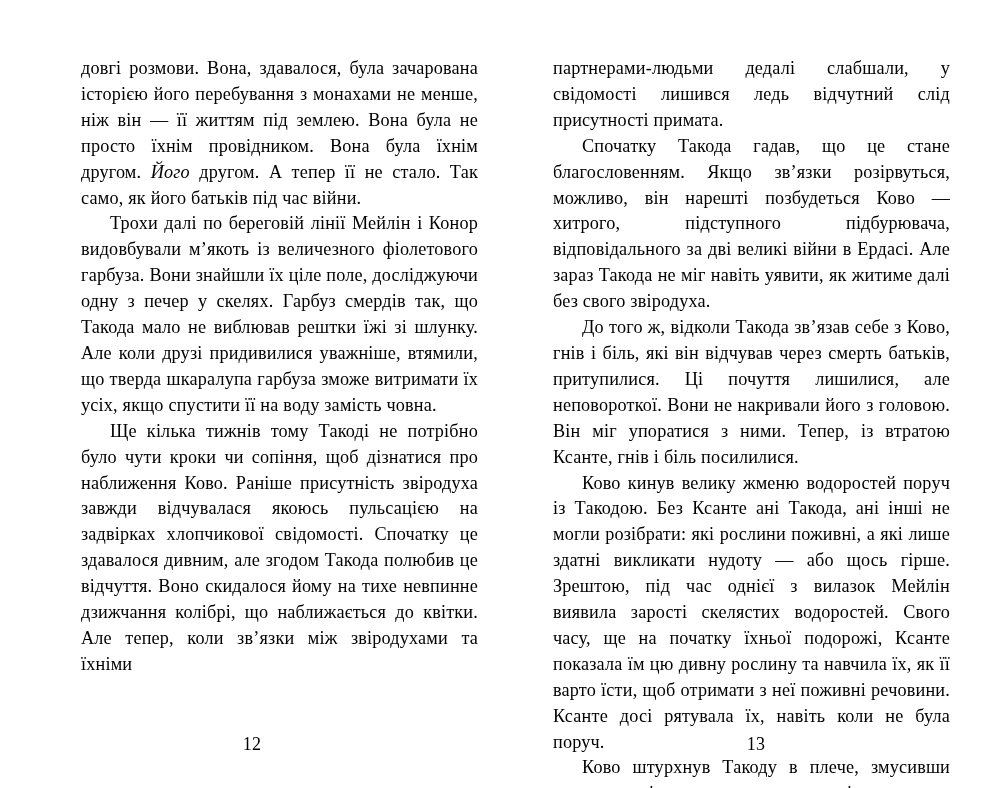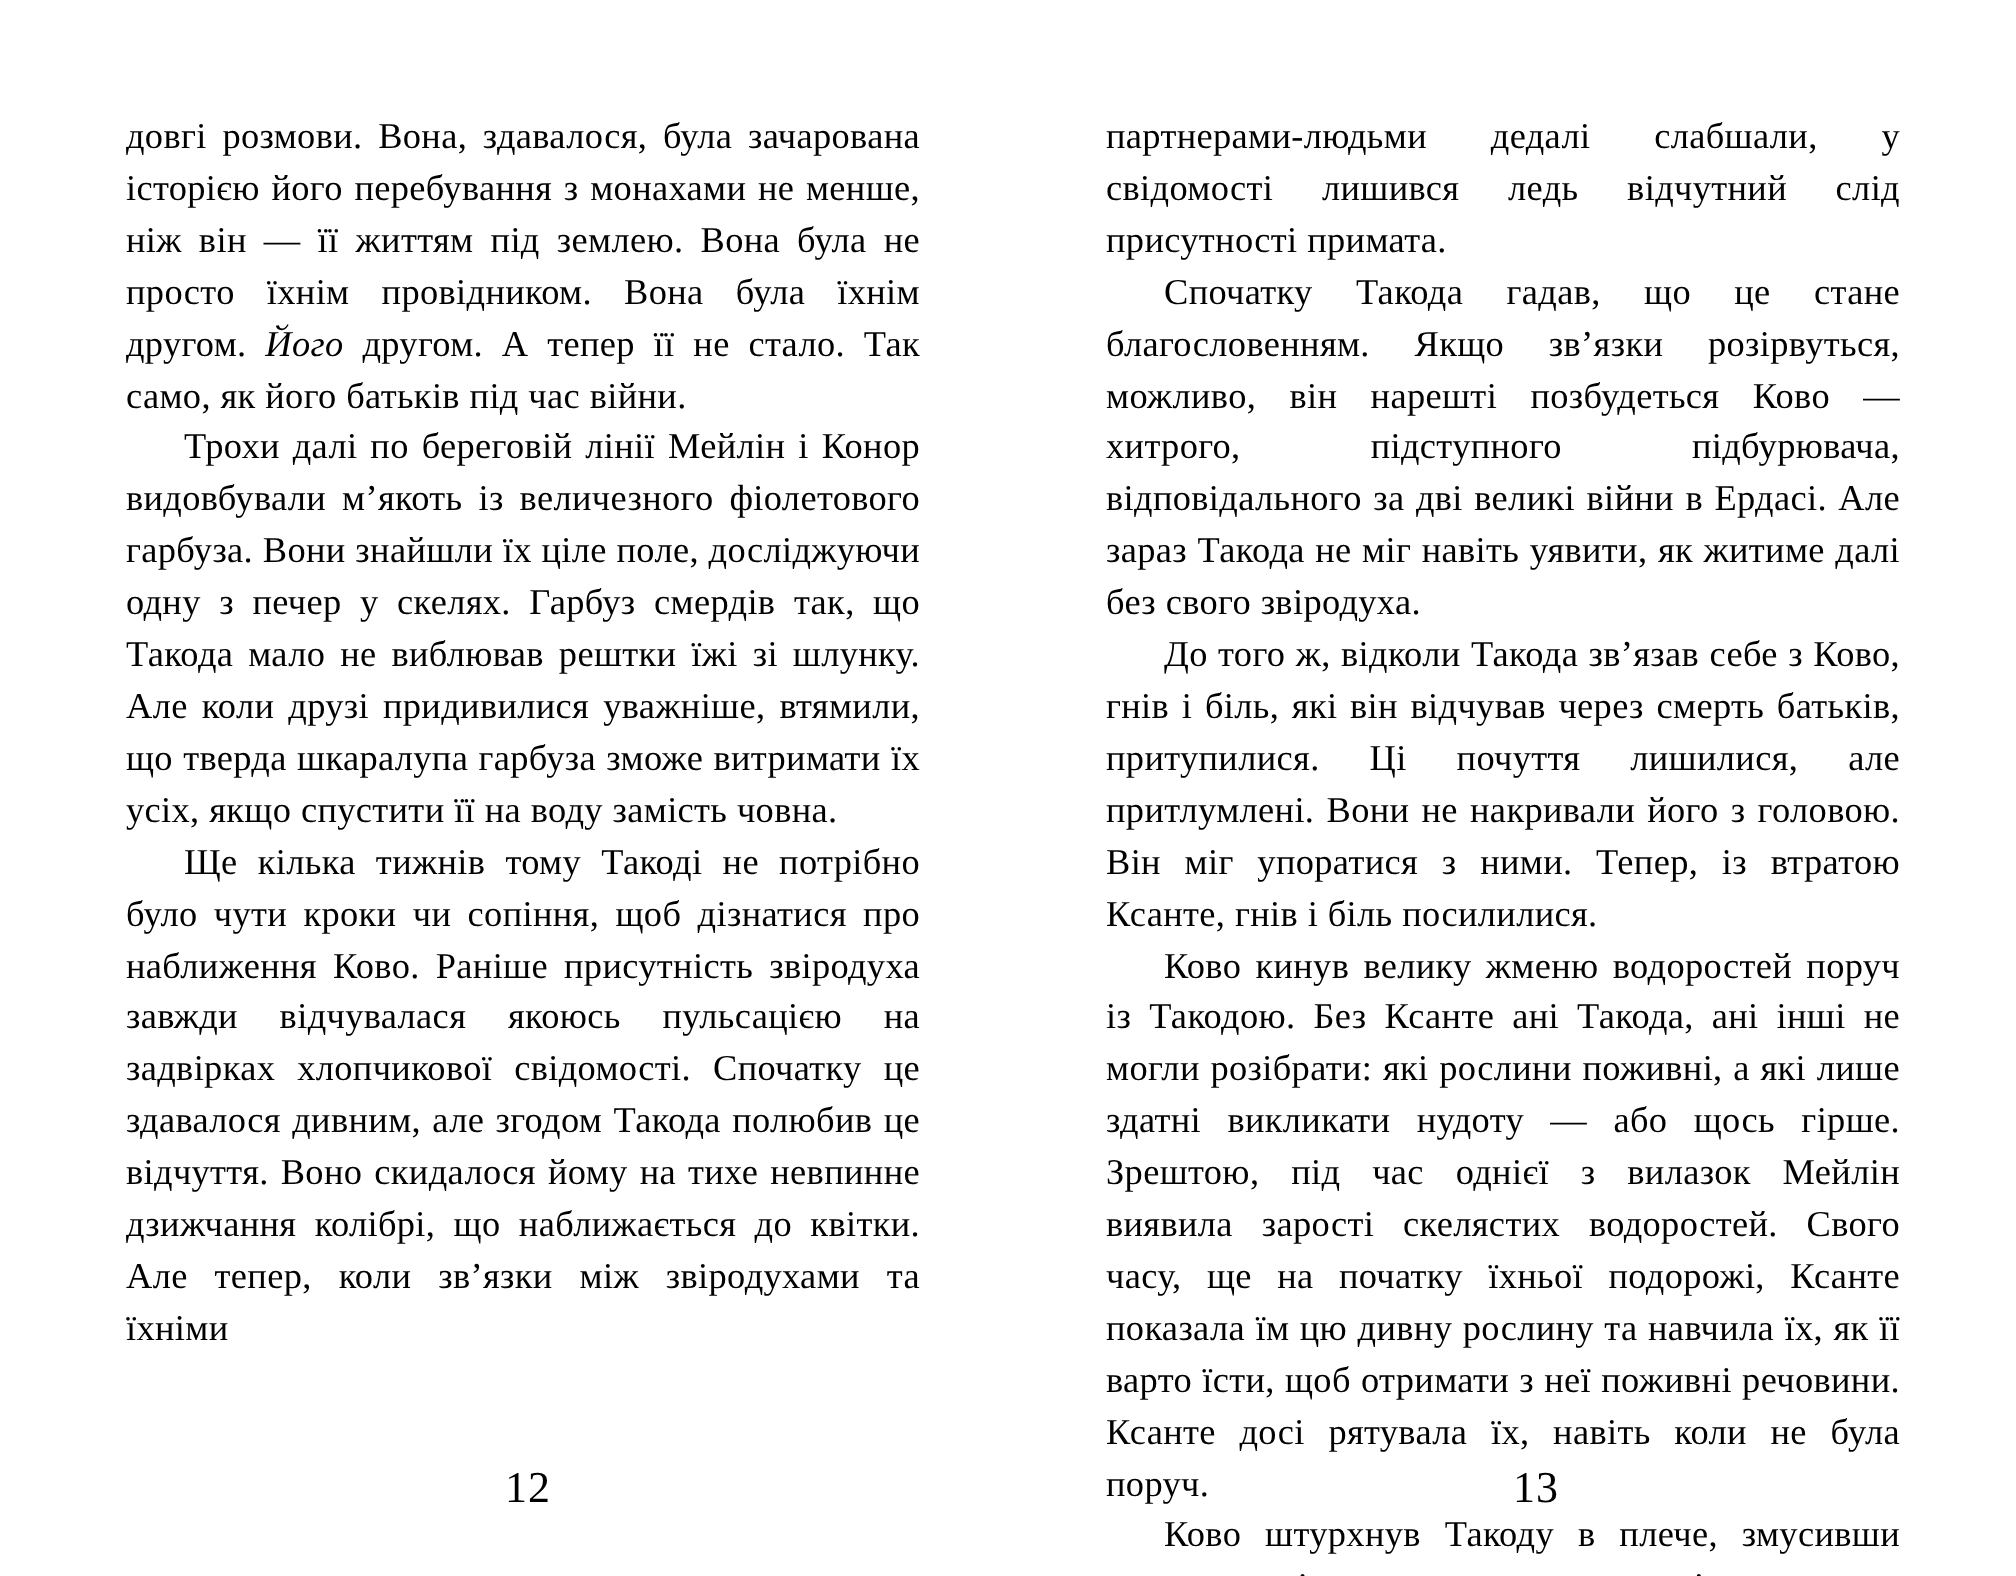--- a/index.html
+++ b/index.html
@@ -24,21 +24,21 @@
     display: flex;
     flex-direction: row;
   }
   .page {
     position: relative;
     height: 788px;
     box-sizing: border-box;
   }
   .page-left {
     width: 504px;
-    padding: 56px 44px 0 63px;
+    padding: 56px 44px 0 81px;
   }
   .page-right {
     width: 504px;
     padding: 56px 76px 0 49px;
   }
   .text-column {
     width: 397px;
     text-align: justify;
     text-justify: inter-word;
     font-size: 18.2px;
@@ -57,24 +57,24 @@
   }
   .para.no-indent {
     text-indent: 0;
   }
   .para .ital {
     font-style: italic;
   }
   .page-number {
     position: absolute;
     bottom: 34px;
-    left: 12px;
+    left: 0;
     width: 100%;
     text-align: center;
-    font-size: 22px;
+    font-size: 18px;
     line-height: 20px;
     letter-spacing: 0.02em;
   }
   .page-left .page-number {
     padding-right: 19px;
   }
   .page-right .page-number {
     padding-right: 9px;
   }
 </style>
@@ -97,21 +97,21 @@
     <div class="page-number">12</div>
   </div>
 
   <div class="page page-right">
     <div class="text-column">
 
       <p class="para no-indent">партнерами-людьми дедалі слабшали, у свідомості лишився ледь відчутний слід присутності примата.</p>
 
       <p class="para">Спочатку Такода гадав, що це стане благословенням. Якщо зв’язки розірвуться, можливо, він нарешті позбудеться Ково — хитрого, підступного підбурювача, відповідального за дві великі війни в Ердасі. Але зараз Такода не міг навіть уявити, як житиме далі без свого звіродуха.</p>
 
-      <p class="para">До того ж, відколи Такода зв’язав себе з Ково, гнів і біль, які він відчував через смерть батьків, притупилися. Ці почуття лишилися, але притлумлені. Вони не накривали його з головою. Він міг упоратися з ними. Тепер, із втратою Ксанте, гнів і біль посилилися.</p>
+      <p class="para">До того ж, відколи Такода зв’язав себе з Ково, гнів і біль, які він відчував через смерть батьків, притупилися. Ці почуття лишилися, але неповороткої. Вони не накривали його з головою. Він міг упоратися з ними. Тепер, із втратою Ксанте, гнів і біль посилилися.</p>
 
       <p class="para">Ково кинув велику жменю водоростей поруч із Такодою. Без Ксанте ані Такода, ані інші не могли розібрати: які рослини поживні, а які лише здатні викликати нудоту — або щось гірше. Зрештою, під час однієї з вилазок Мейлін виявила зарості скелястих водоростей. Свого часу, ще на початку їхньої подорожі, Ксанте показала їм цю дивну рослину та навчила їх, як її варто їсти, щоб отримати з неї поживні речовини. Ксанте досі рятувала їх, навіть коли не була поруч.</p>
 
       <p class="para">Ково штурхнув Такоду в плече, змусивши хлопчика підняти голову та зустрітися з ним поглядом. Такода часто дивувався, наскільки ніжним</p>
 
     </div>
     <div class="page-number">13</div>
   </div>
 
 </div>

